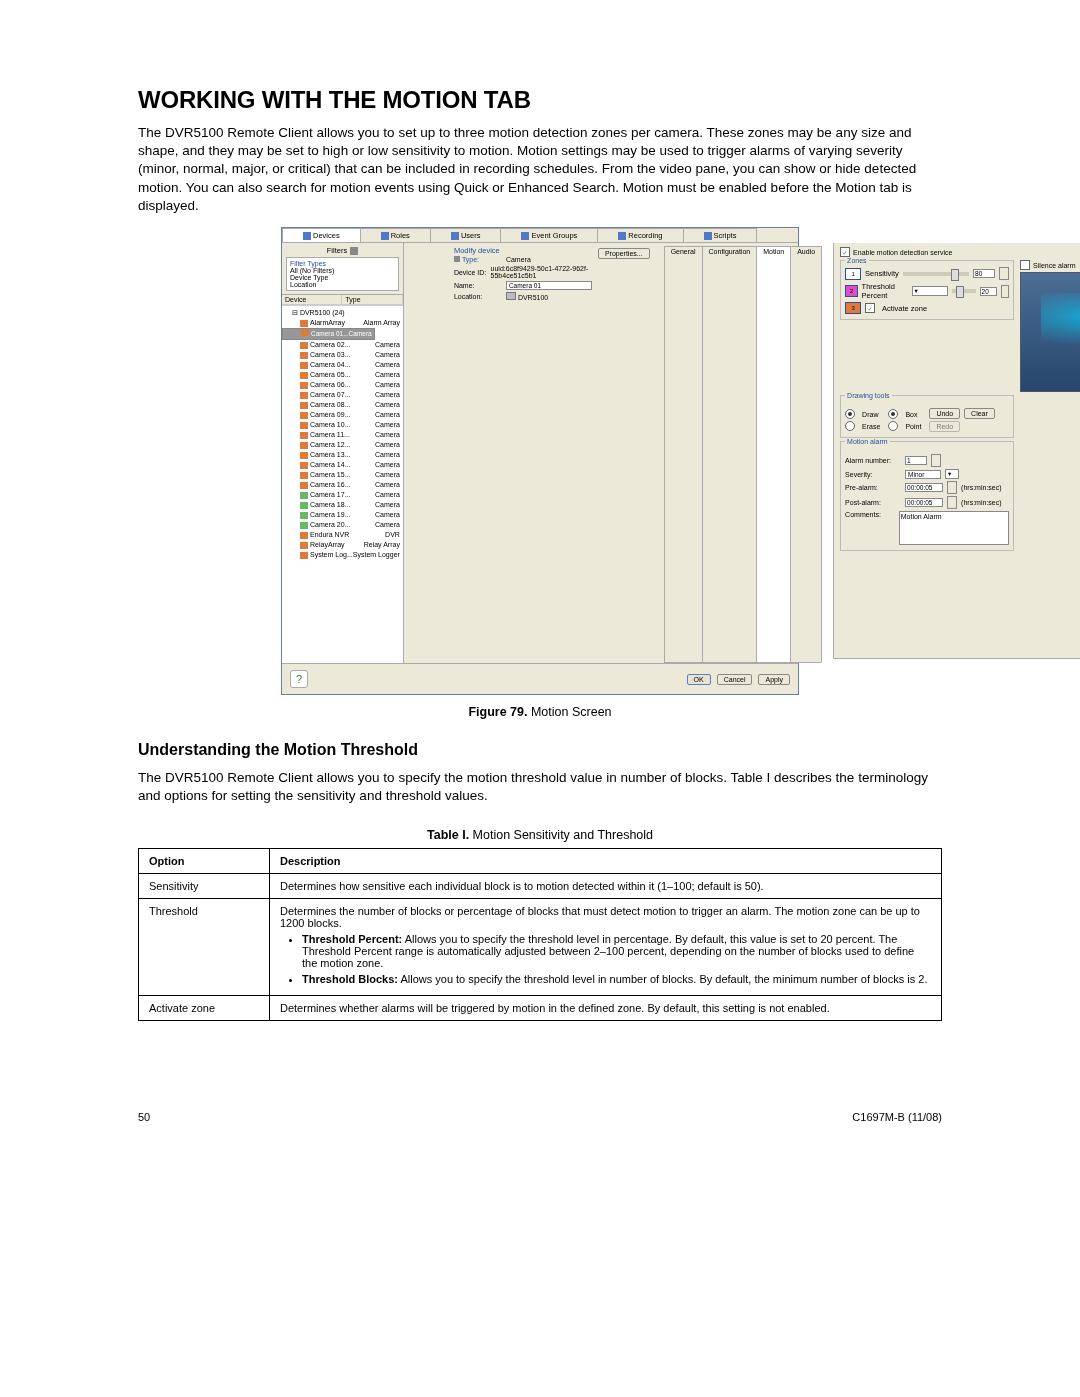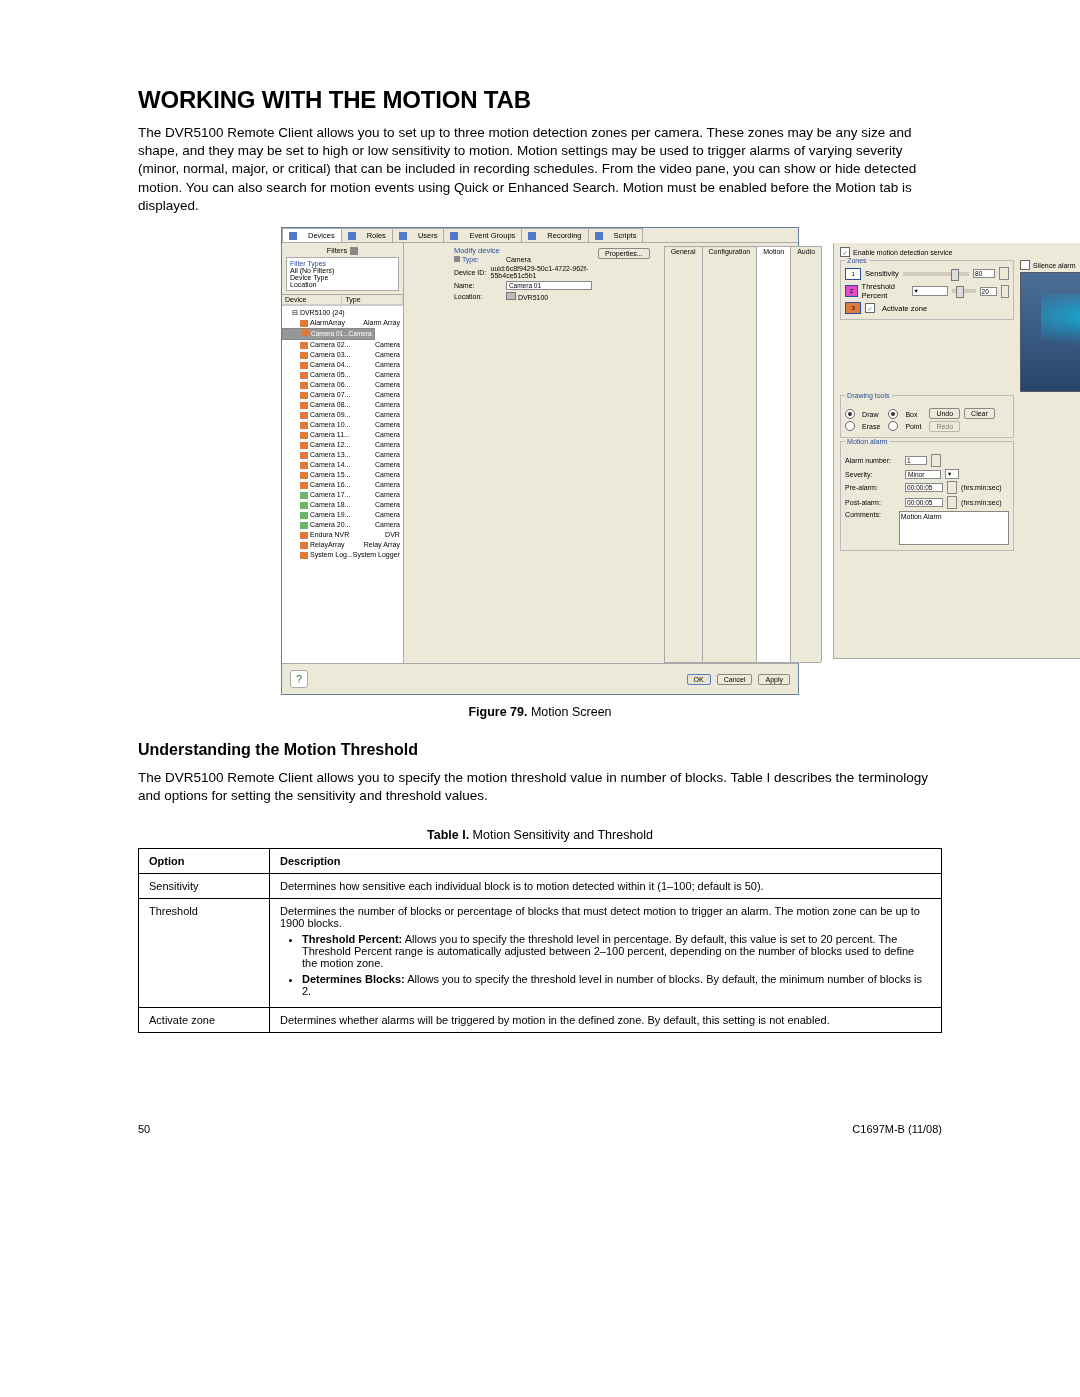--- a/index.html
+++ b/index.html
@@ -81,22 +81,22 @@
   .titlebar-text { color:#fff; font-size:8px; flex:1; }
   .winbtn {
     width:12px;height:12px;margin-left:2px;background:#dcd9c6;border:1px solid #9a9a9a;
     display:flex;align-items:center;justify-content:center;font-size:8px;color:#333;
   }
   .winbtn.close{background:#e46d5a;color:#fff;}
   .maintabs {
     display:flex;border-bottom:1px solid #aaa;background:#ece9d8;
   }
   .maintab {
-    padding:2px 6px;border:1px solid #aaa;border-bottom:none;background:#ece9d8;margin-right:-1px;
-    display:flex;align-items:center;gap:11px;
+    padding:2px 20px;border:1px solid #aaa;border-bottom:none;background:#ece9d8;margin-right:-1px;
+    display:flex;align-items:center;gap:2px;
   }
   .maintab.active{background:#fff;}
   .tabicon{width:8px;height:8px;background:#5279c7;display:inline-block;}
   .body-area{display:flex;height:420px;background:#ece9d8;}
   .leftpane{width:148px;border-right:1px solid #aaa;display:flex;flex-direction:column;}
   .filters{border-bottom:1px solid #aaa;padding:3px 4px;}
   .filters-hd{display:flex;align-items:center;gap:3px;margin-bottom:2px;justify-content:center;}
   .funnel{width:8px;height:8px;background:#888;display:inline-block;}
   .whitebox{background:#fff;border:1px solid #aaa;padding:2px 3px;font-size:7px;}
   .device-hdr{display:flex;font-size:7px;border-bottom:1px solid #ccc;background:#ece9d8;}
@@ -494,24 +494,24 @@
   <tbody id="tbody">
         <tr>
           <td>Sensitivity</td>
           <td>
             <div>Determines how sensitive each individual block is to motion detected within it (1–100; default is 50).</div>
           </td>
         </tr>
         <tr>
           <td>Threshold</td>
           <td>
-            <div>Determines the number of blocks or percentage of blocks that must detect motion to trigger an alarm. The motion zone can be up to 1900 blocks.</div>
+            <div>Determines the number of blocks or percentage of blocks that must detect motion to trigger an alarm. The motion zone can be up to 1200 blocks.</div>
             <ul>
               <li><b>Threshold Percent:</b> Allows you to specify the threshold level in percentage. By default, this value is set to 20 percent. The Threshold Percent range is automatically adjusted between 2–100 percent, depending on the number of blocks used to define the motion zone.</li>
-              <li><b>Determines Blocks:</b> Allows you to specify the threshold level in number of blocks. By default, the minimum number of blocks is 2.</li>
+              <li><b>Threshold Blocks:</b> Allows you to specify the threshold level in number of blocks. By default, the minimum number of blocks is 2.</li>
             </ul>
           </td>
         </tr>
         <tr>
           <td>Activate zone</td>
           <td>
             <div>Determines whether alarms will be triggered by motion in the defined zone. By default, this setting is not enabled.</div>
           </td>
         </tr>
       </tbody>

